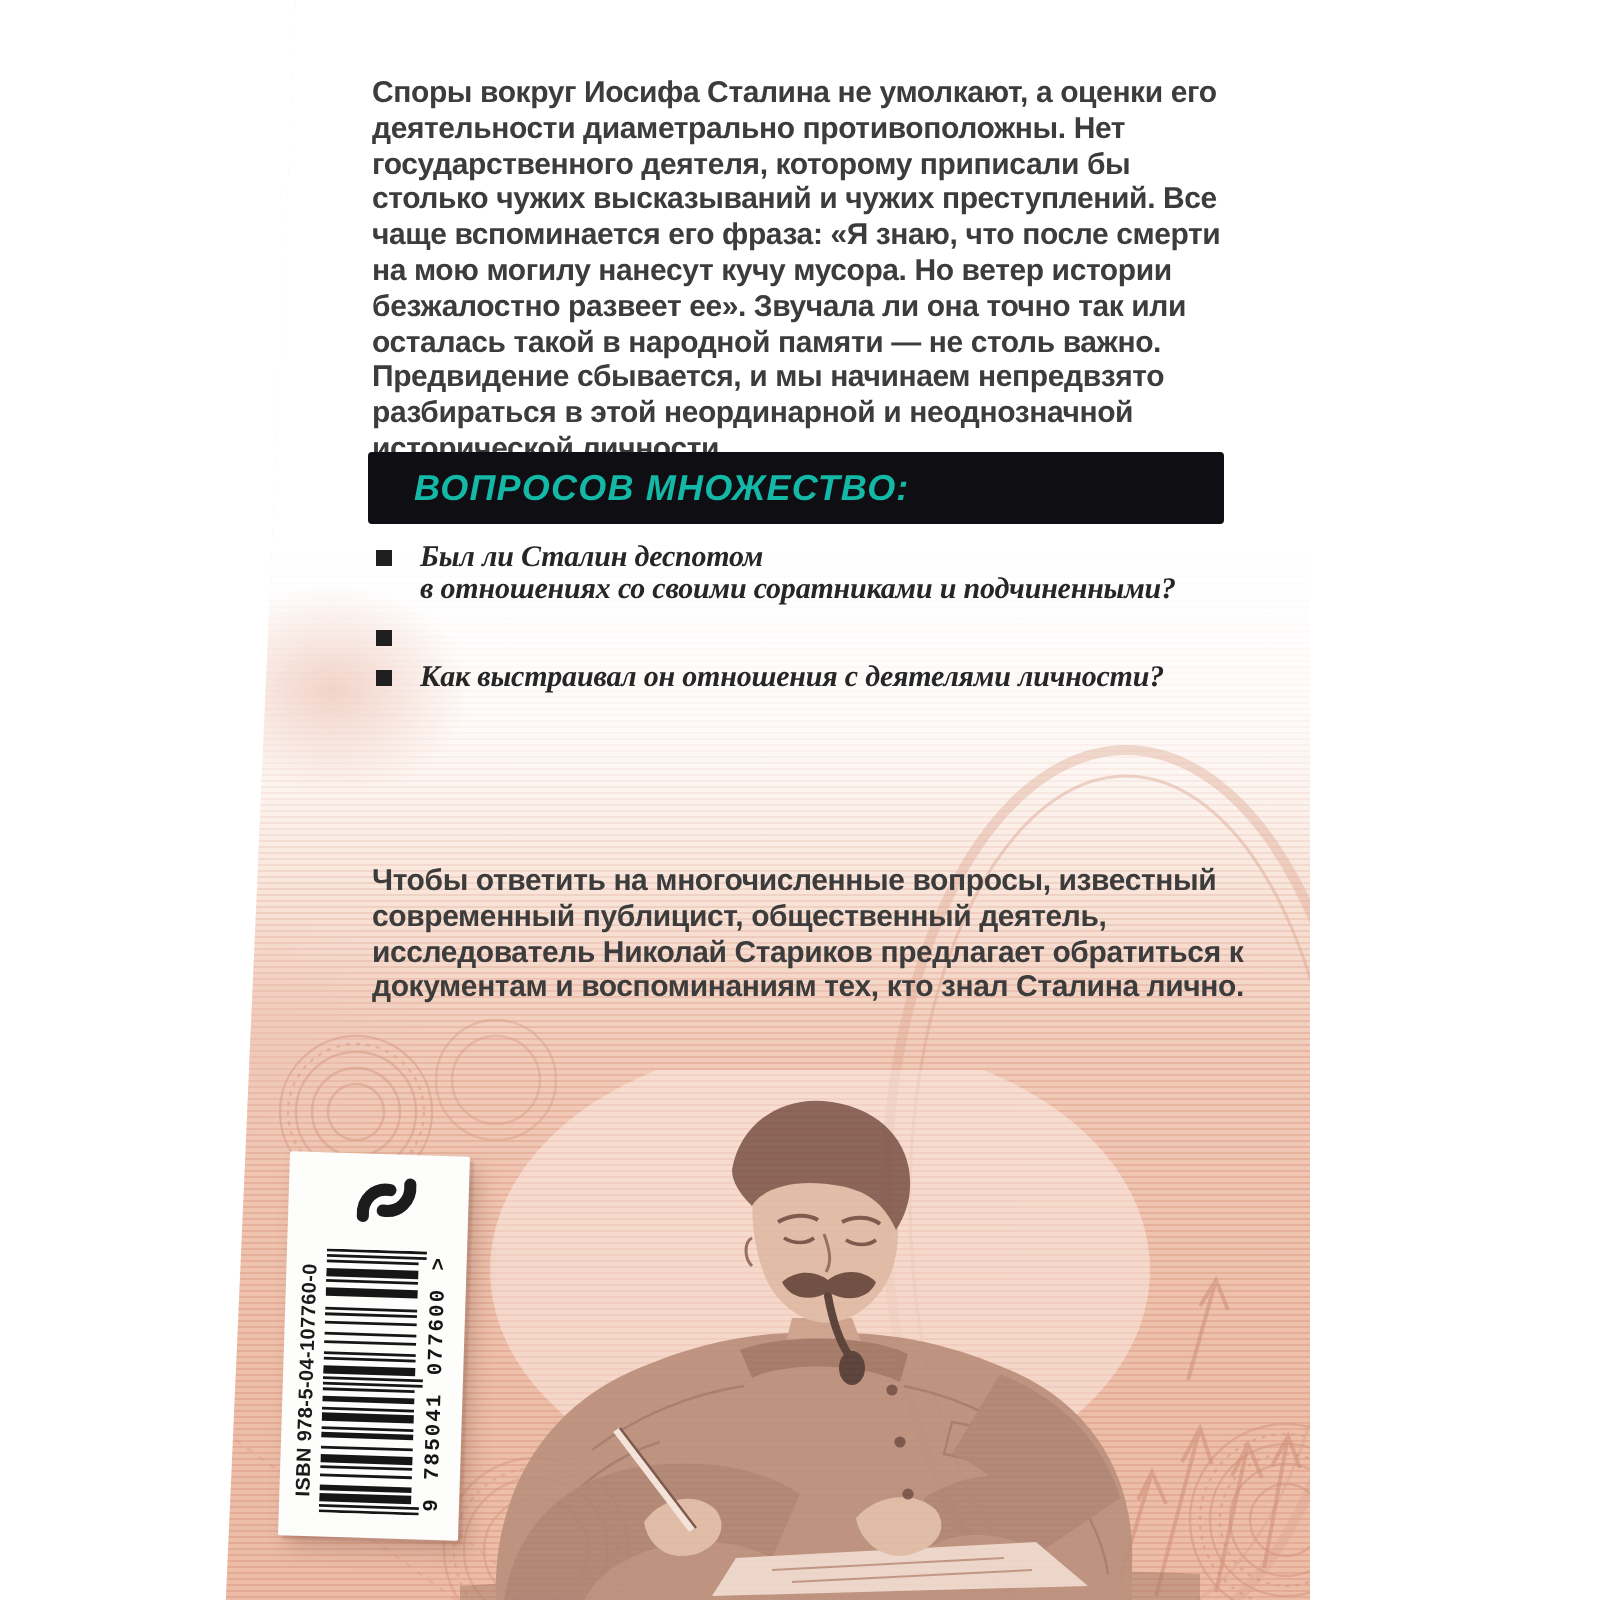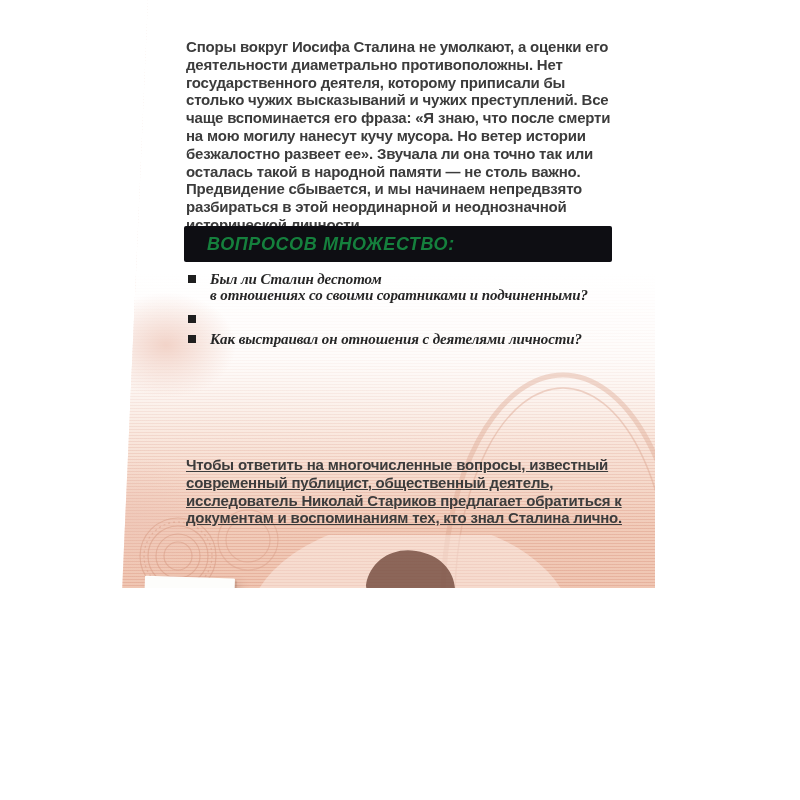--- a/index.html
+++ b/index.html
@@ -1,16 +1,16 @@
 <!DOCTYPE html>
 <html><head>
 <meta charset="utf-8">
 <style>
   html,body{margin:0;padding:0;background:#ffffff;}
-  .page{position:relative;width:800px;height:588px;background:#ffffff;overflow:hidden;
+  .page{position:relative;width:800px;height:800px;background:#ffffff;overflow:hidden;
         font-family:"Liberation Sans",sans-serif;}
 
   
   .cover{position:absolute;left:108px;top:0;width:547px;height:800px;z-index:1;
          clip-path:polygon(7.3% 0,100% 0,100% 100%,0.9% 100%);overflow:hidden;}
   .pink-base{position:absolute;inset:0;
      background:linear-gradient(180deg,#ffffff 0%,#fefcfb 30%,#fbeee7 44%,#f7dccd 54%,
                 #f2cdbb 64%,#efc4b0 76%,#edbfa9 88%,#ecbca7 100%);}
   .hairlines{position:absolute;inset:0;
      background:repeating-linear-gradient(180deg,rgba(198,106,82,0.22) 0 1px,rgba(198,106,82,0) 1px 3px);}
@@ -22,24 +22,24 @@
                 radial-gradient(120px 90px at 30px 520px,rgba(238,198,184,.6),rgba(238,198,184,0) 70%);}
   .ornaments,.stalin{position:absolute;}
   .ornaments{inset:0;}
   .stalin{left:92px;top:535px;width:430px;height:265px;}
 
   
   .content{position:absolute;inset:0;z-index:3;color:#3a3a3a;}
   .para{position:absolute;left:186px;width:432px;margin:0;
         font-size:15px;line-height:17.8px;font-weight:700;letter-spacing:-0.2px;color:#3c3c3c;}
   .intro{top:38px;}
-  .outro{top:456px;width:436px;text-decoration:underline;}
+  .outro{top:432px;width:436px;}
   .banner{position:absolute;left:184px;top:226px;width:428px;height:36px;background:#0e0e13;
           border-radius:2px;display:flex;align-items:center;}
-  .banner span{color:#15803d;font-weight:700;font-style:italic;font-size:18px;
+  .banner span{color:#14b8a6;font-weight:700;font-style:italic;font-size:18px;
                letter-spacing:.6px;padding-left:23px;}
   .questions{position:absolute;left:186px;top:271px;width:434px;list-style:none;margin:0;padding:0;font-family:Liberation Serif, serif;}
   .questions li{display:flex;margin:0 0 8px 0;}
   .sq{flex:none;width:8px;height:8px;background:#1f1f1f;margin:4px 14px 0 2px;}
   .qtext{font-size:15px;line-height:16px;font-weight:700;font-style:italic;color:#262626;
          letter-spacing:-0.1px;white-space:pre-line;}
 
   
   .label{position:absolute;left:142px;top:577px;width:90px;height:192px;background:#fdfdfb;
          z-index:4;transform:rotate(1.8deg);border-radius:1px;

